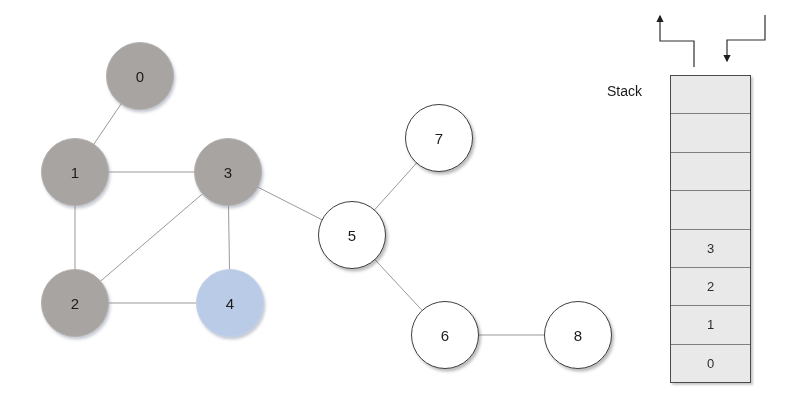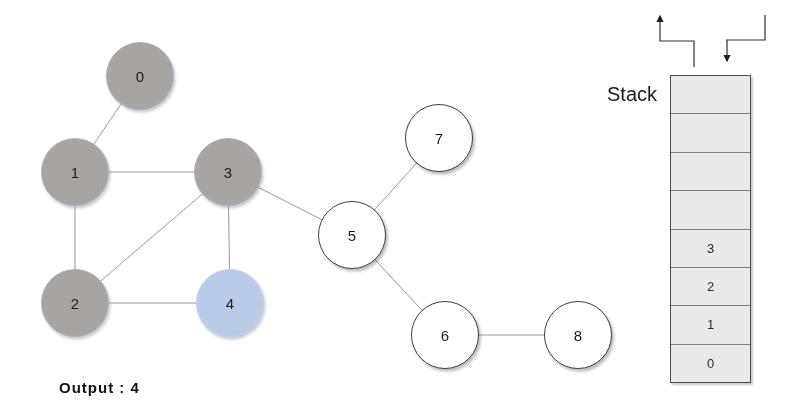--- a/index.html
+++ b/index.html
@@ -45,21 +45,21 @@
   }
   .node.unvisited {
     background: var(--unvisited-fill, #ffffff);
     border: 1.7px solid var(--unvisited-border, #3f3f3f);
     box-shadow: 2px 2.5px 3px rgba(60,60,60,0.35);
   }
   .stack-label {
     position: absolute;
     left: 607px;
     top: 83px;
-    font-size: 20px;
+    font-size: 14px;
     color: var(--text, #1a1a1a);
   }
   .stack-box {
     position: absolute;
     left: 670px;
     top: 75px;
     width: 81px;
     height: 308px;
     border: 1.5px solid var(--cell-outline, #4a4a4a);
     box-sizing: border-box;
@@ -135,15 +135,14 @@
       <div class="stack-cell"></div>
       <div class="stack-cell"></div>
       <div class="stack-cell"></div>
       <div class="stack-cell"></div>
       <div class="stack-cell">3</div>
       <div class="stack-cell">2</div>
       <div class="stack-cell">1</div>
       <div class="stack-cell">0</div>
     </div>
 
-  <div class="output-label">Output : 4</div>
 
 </div>
 
 </body></html>

